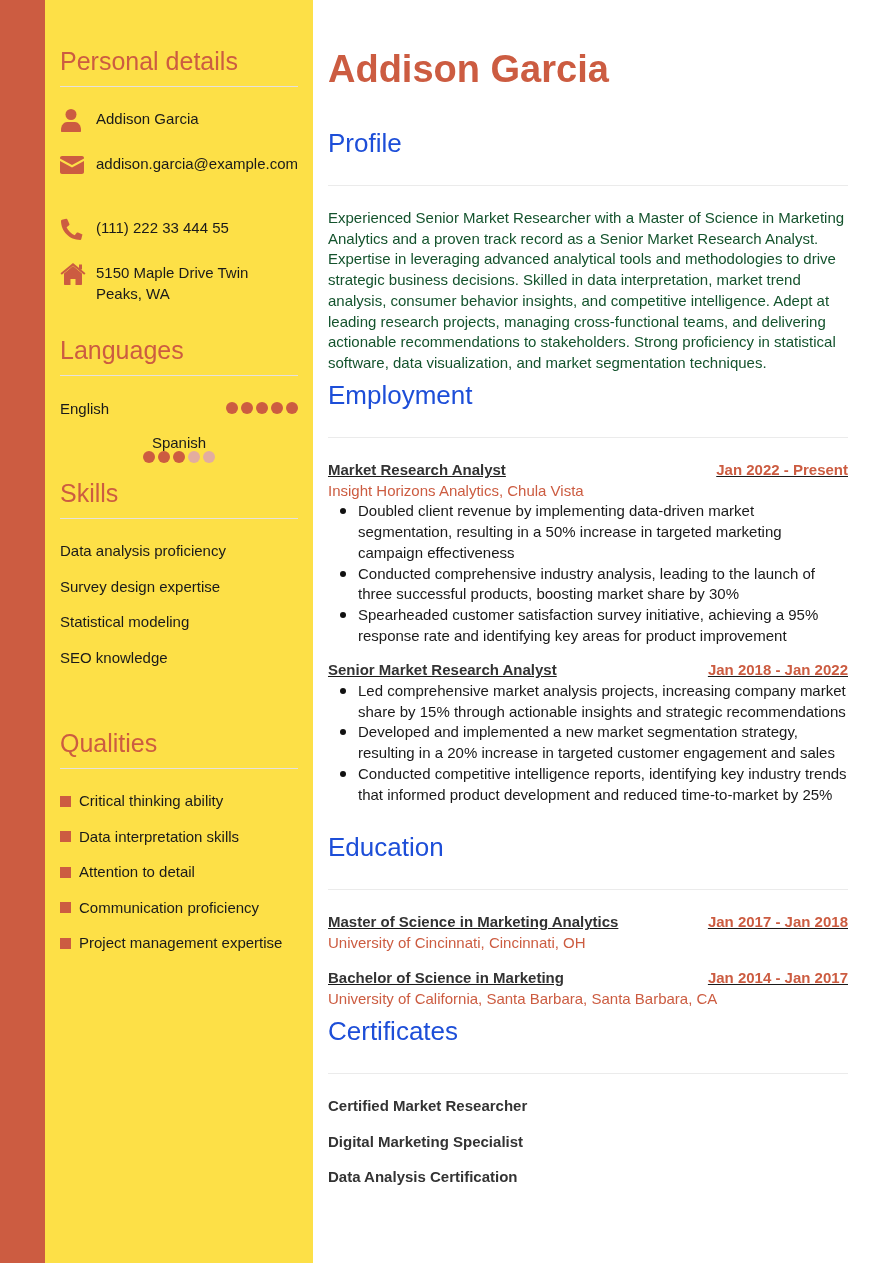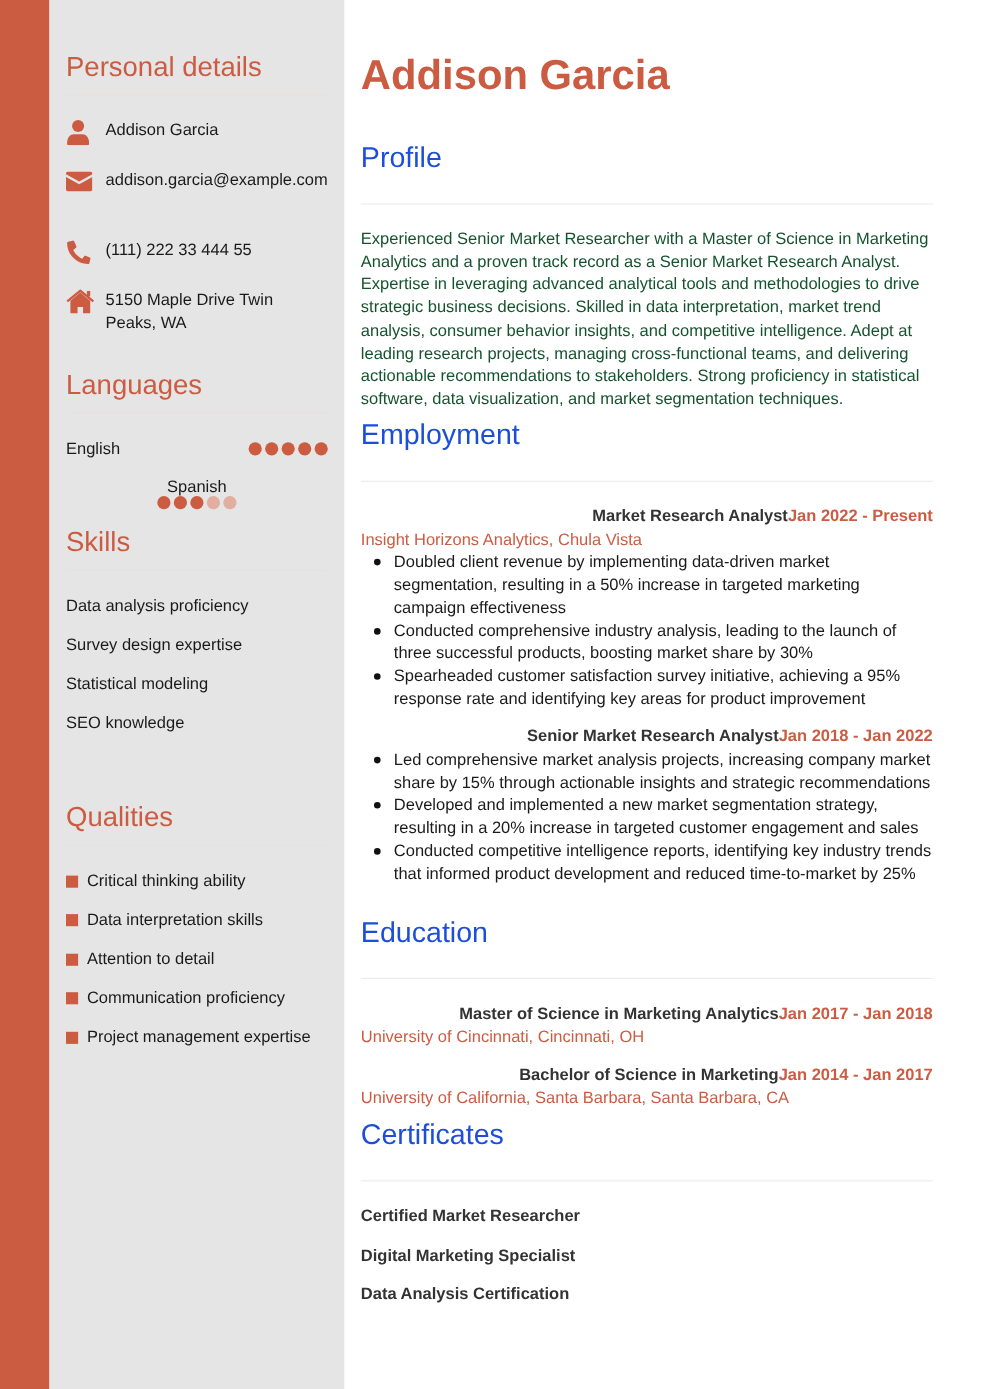--- a/index.html
+++ b/index.html
@@ -1,39 +1,39 @@
 <!DOCTYPE html>
 <html><head>
 <meta charset="utf-8">
 <style>
   * { box-sizing: border-box; margin: 0; padding: 0; }
   html, body { width: 893px; height: 1263px; background: #ffffff; overflow: hidden; }
   body { font-family: "Liberation Sans", sans-serif; color: #1a1a1a; position: relative; }
   .strip { position: absolute; left: 0; top: 0; width: 45px; height: 1263px; background: #cc5c41; }
-  .sidebar { position: absolute; left: 45px; top: 0; width: 268px; height: 1263px; background: #e5e5e5; padding: 0 15px; }
+  .sidebar { position: absolute; left: 45px; top: 0; width: 268px; height: 1263px; background: #fde047; padding: 0 15px; }
   .main { position: absolute; left: 328px; top: 0; width: 520px; }
 
   .side-h { font-size: 25px; color: #cc5c41; font-weight: normal; padding-bottom: 10px; border-bottom: 1px solid #e6e1df; }
   .pd-row { display: flex; align-items: flex-start; font-size: 15px; line-height: 21px; }
   .pd-icon { width: 36px; flex: 0 0 36px; height: 24px; display: flex; align-items: center; }
   .pd-icon svg { fill: #cc5c41; display: block; }
 
   .lang-row { display: flex; justify-content: space-between; align-items: center; font-size: 15px; height: 20px; }
   .dots { display: flex; gap: 3px; }
   .dot { width: 12px; height: 12px; border-radius: 50%; background: #cc5c41; }
   .dot.off { background: #e3ada0; }
 
   .skill { font-size: 15px; height: 20px; line-height: 20px; }
   .qual { font-size: 15px; height: 20px; line-height: 20px; display: flex; align-items: center; }
   .sq { width: 11px; height: 11px; background: #cc5c41; margin-right: 8px; flex: 0 0 11px; }
 
   .name { position: absolute; top: 48px; font-size: 38px; font-weight: bold; color: #cc5c41; white-space: nowrap; }
   .main-h { font-size: 26px; color: #1d4ed8; font-weight: normal; padding-bottom: 26px; border-bottom: 1px solid #ebebeb; }
   .profile-text { font-size: 15px; line-height: 20.7px; color: #14532d; }
-  .job-head { display: flex; justify-content: flex-end; font-size: 15px; font-weight: bold; line-height: 20.7px; }
+  .job-head { display: flex; justify-content: space-between; font-size: 15px; font-weight: bold; line-height: 20.7px; text-decoration: underline; }
   .job-title { color: #333333; }
   .job-date { color: #cc5c41; }
   .job-sub { font-size: 15px; color: #cc5c41; line-height: 20.7px; }
   ul.bullets { list-style: none; }
   ul.bullets li { position: relative; padding-left: 30px; font-size: 15px; line-height: 20.7px; }
   ul.bullets li::before { content: ""; position: absolute; left: 12px; top: 7px; width: 6px; height: 6px; background: #111; border-radius: 50%; }
   .cert { font-size: 15px; font-weight: bold; color: #333333; line-height: 20px; }
   .abs { position: absolute; }
 </style>
 </head>

